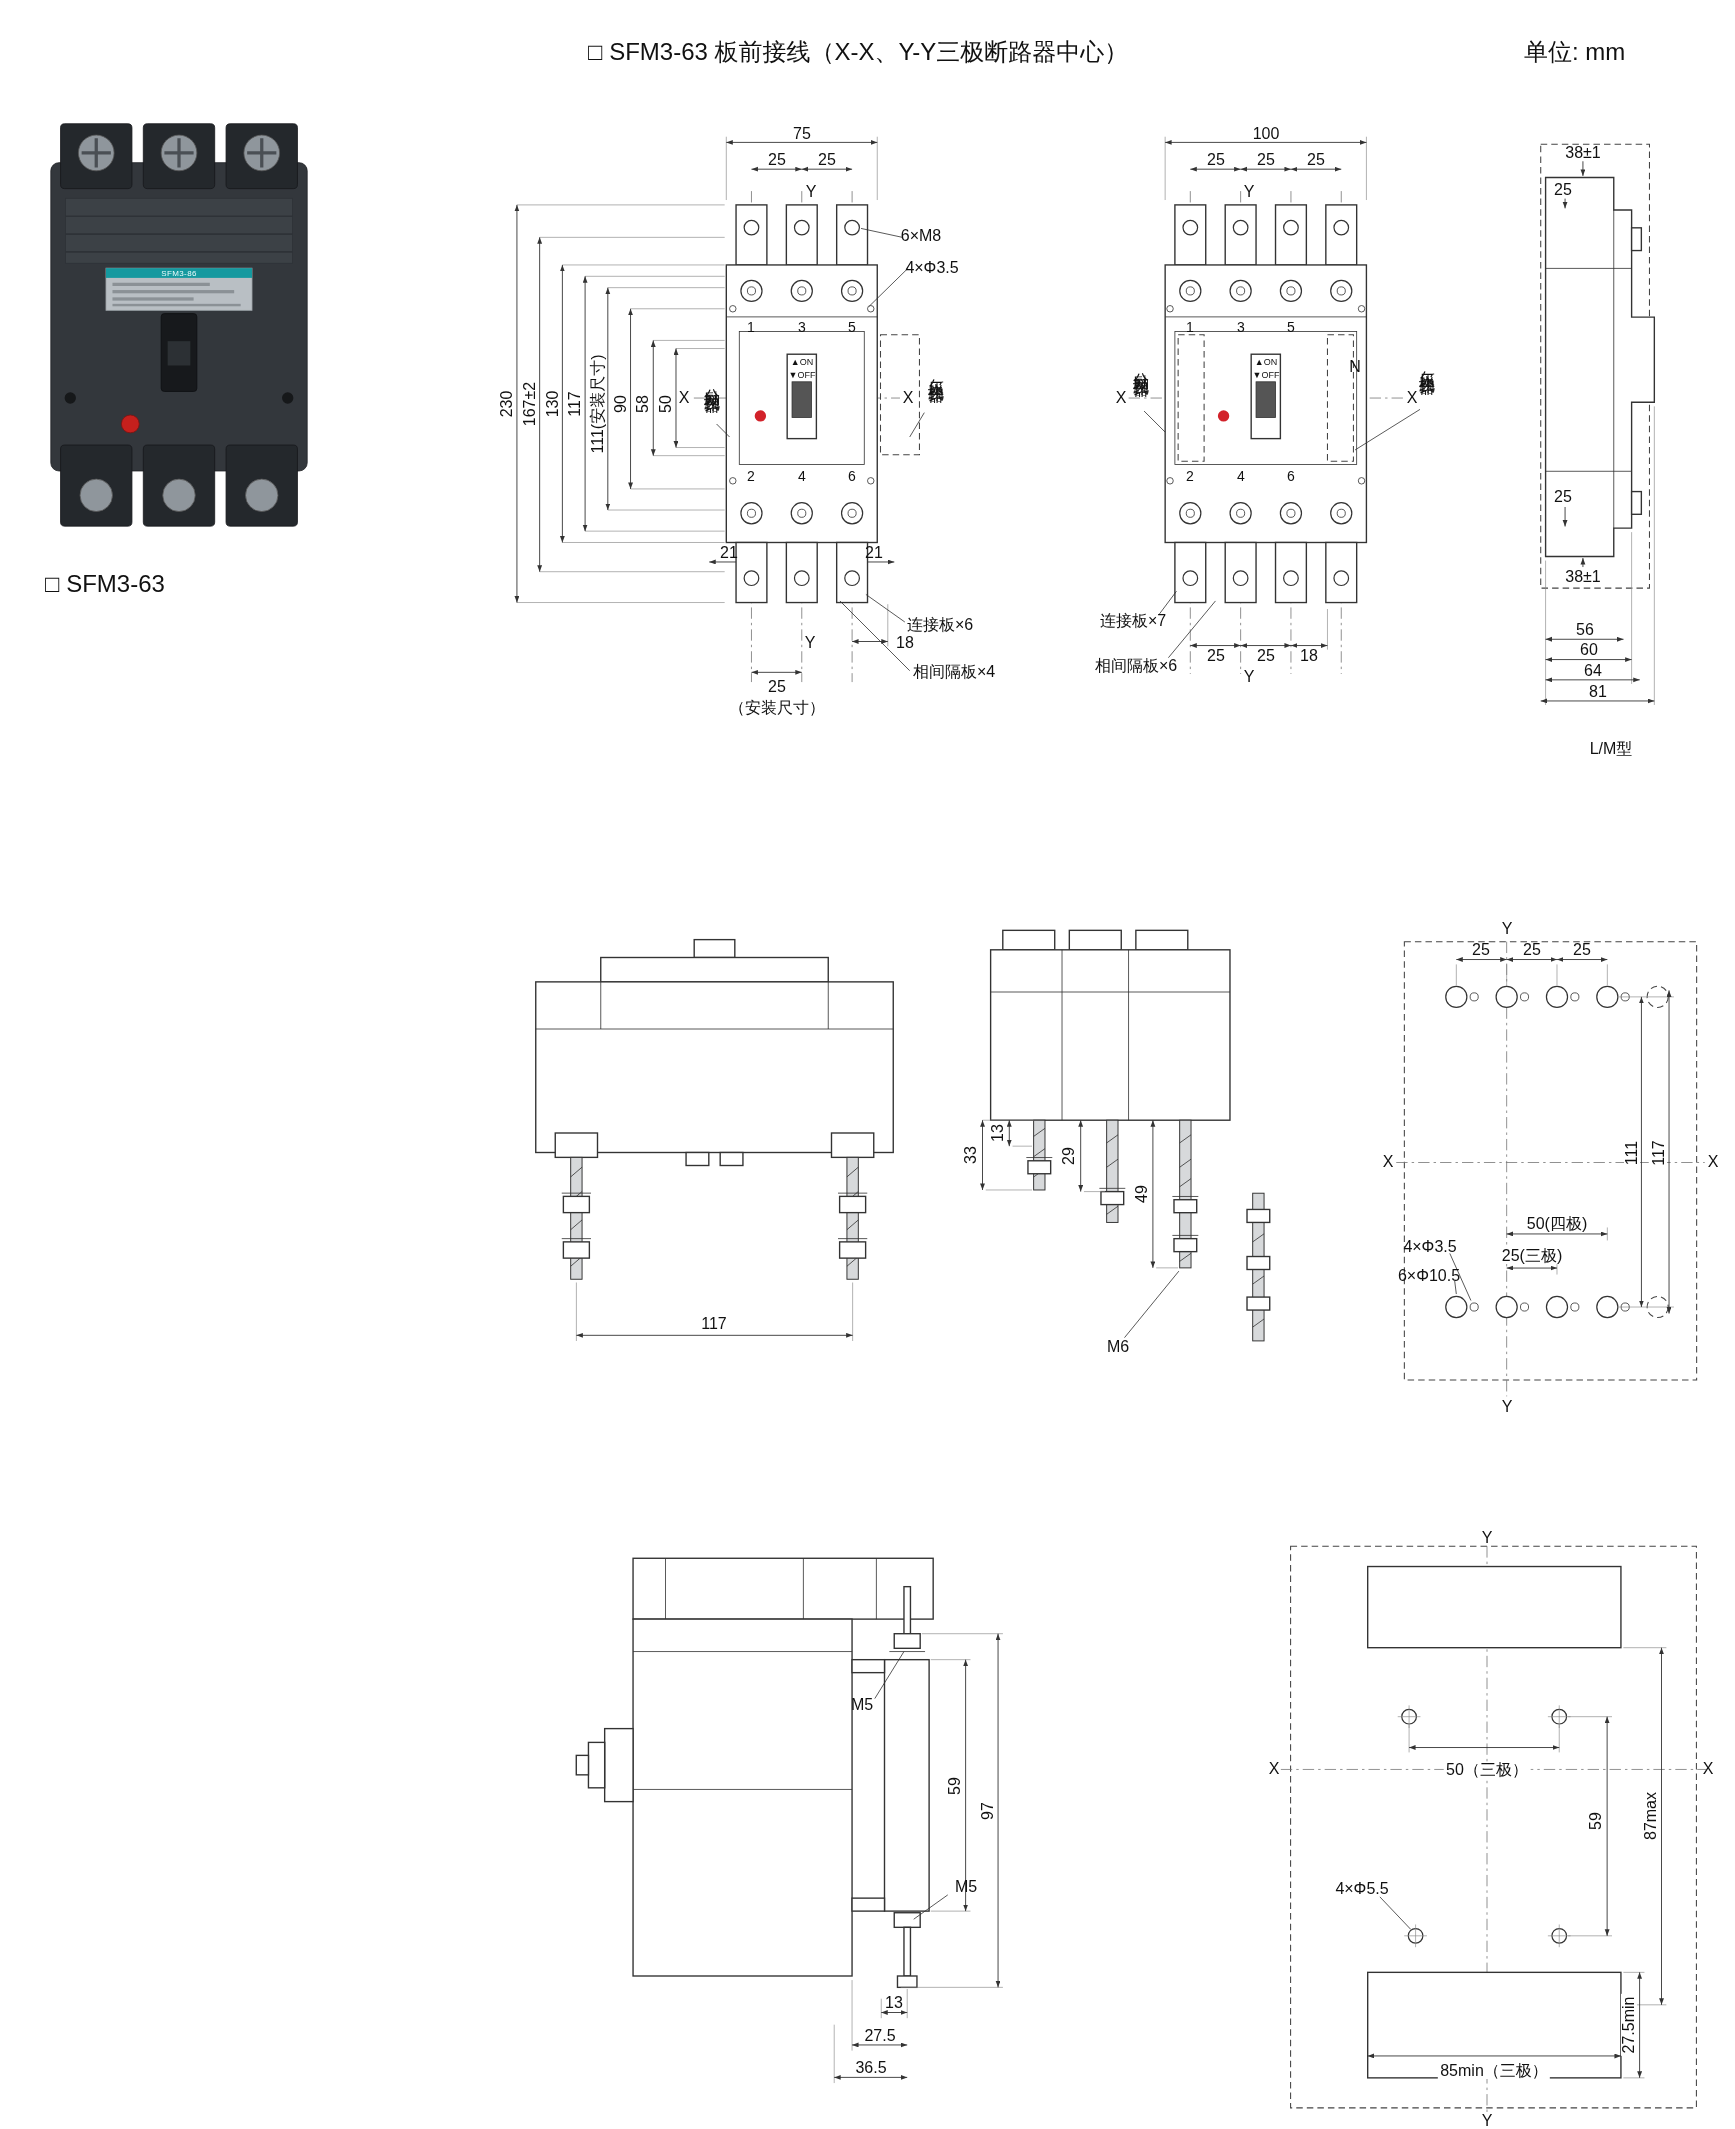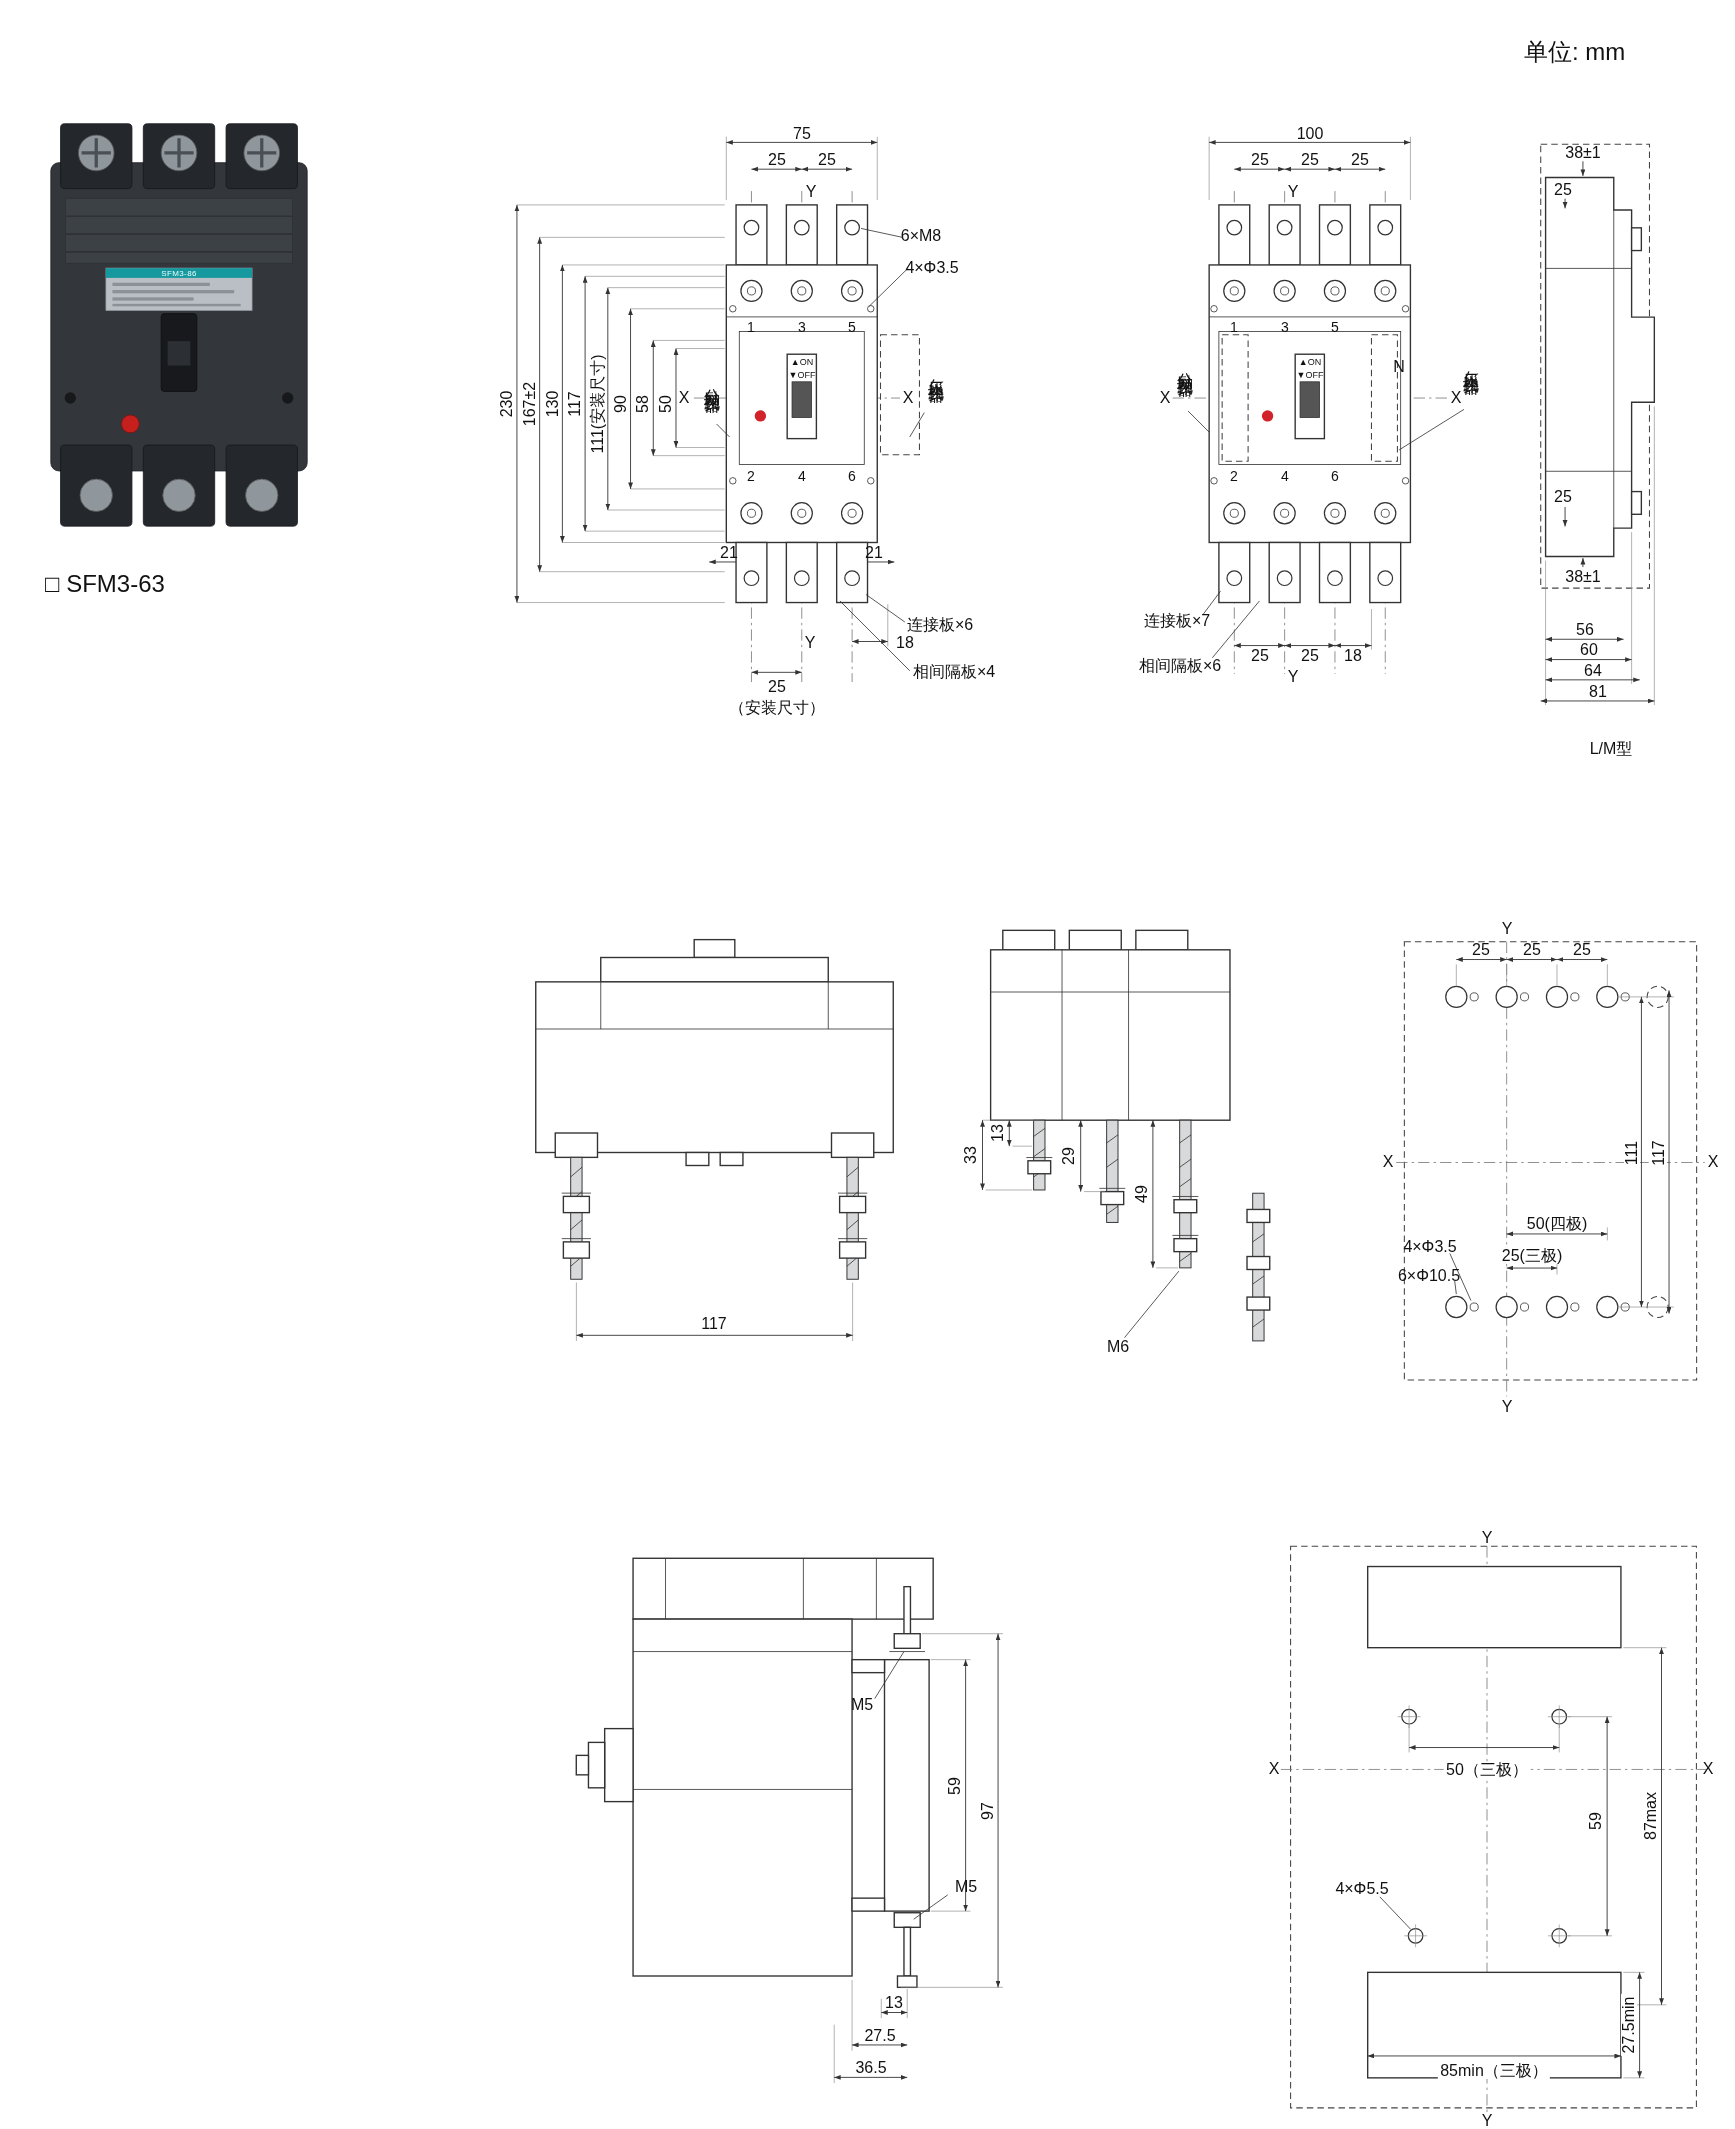--- a/index.html
+++ b/index.html
@@ -25,20 +25,21 @@
   .ol   { fill:none; stroke:#333; stroke-width:1.7; }
   .olf  { fill:#fff; stroke:#333; stroke-width:1.7; }
   .scr  { fill:#fff; stroke:#333; stroke-width:1.5; }
   .hatch{ fill:#d7d9db; stroke:#333; stroke-width:1.2; }
 </style>
 </head>
 <body>
 
 <div class="page">
 
+  <div class="title" style="left:588px;top:36px">□ SFM3-63 板前接线（X-X、Y-Y三极断路器中心）</div>
   <div class="title" style="left:1524px;top:36px">单位: mm</div>
   <div class="title" style="left:45px;top:570px">□ SFM3-63</div>
 
   <div class="photo" style="left:41px;top:114px;width:276px;height:430px">
     <svg width="276" height="430" viewBox="0 0 340 530">
       <rect x="12" y="60" width="316" height="380" rx="10" fill="#33373c" stroke="#1f2225"></rect>
       <g>
         <rect x="24" y="12" width="88" height="80" rx="5" fill="#24282c" stroke="#16181b"></rect>
         <rect x="126" y="12" width="88" height="80" rx="5" fill="#24282c" stroke="#16181b"></rect>
         <rect x="228" y="12" width="88" height="80" rx="5" fill="#24282c" stroke="#16181b"></rect>
@@ -204,21 +205,21 @@
     <div class="lbl" style="left:230px;top:439px">21</div>
     <div class="lbl" style="left:375px;top:439px">21</div>
     <div class="lbl" style="left:441px;top:511px">连接板×6</div>
     <div class="lbl" style="left:406px;top:529px">18</div>
     <div class="lbl" style="left:455px;top:558px">相间隔板×4</div>
     <div class="lbl" style="left:311px;top:529px">Y</div>
     <div class="lbl" style="left:278px;top:573px">25</div>
     <div class="lbl" style="left:278px;top:594px">（安装尺寸）</div>
   </div>
 
-  <div class="drawing" style="left:1128px;top:114px;width:422px;height:633px">
+  <div class="drawing" style="left:1084px;top:114px;width:422px;height:633px">
     <svg width="422" height="633" viewBox="0 0 520 780">
       <defs>
         <marker id="m2" markerWidth="10" markerHeight="8" refX="8" refY="3" orient="auto-start-reverse" markerUnits="userSpaceOnUse">
           <path d="M0,0 L8,3 L0,6 Z" fill="#333"></path>
         </marker>
       </defs>
       <g class="cl">
         <line x1="131" y1="95" x2="131" y2="690"></line>
           <line x1="193" y1="95" x2="193" y2="690"></line>
         <line x1="255" y1="95" x2="255" y2="690"></line>

